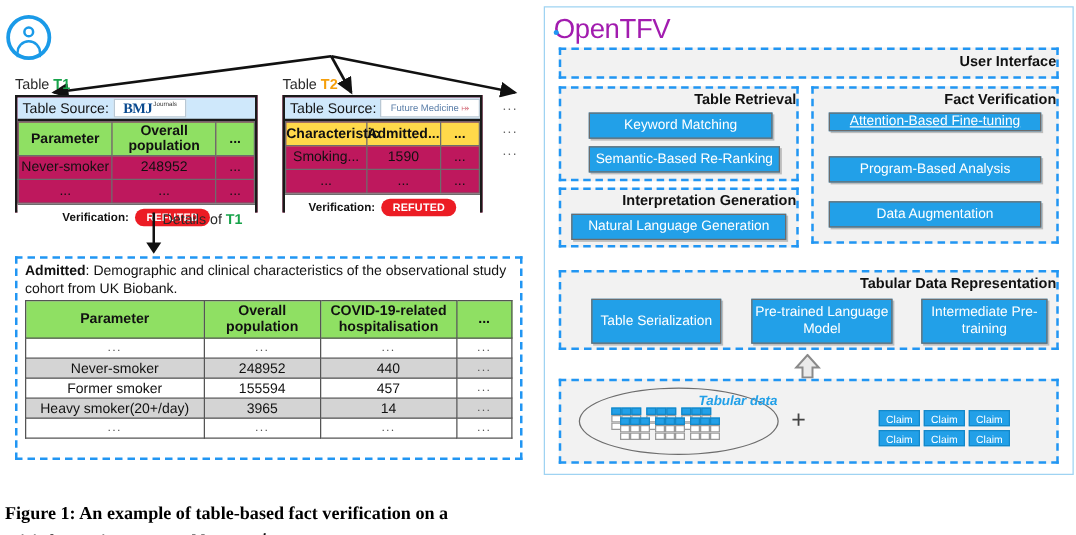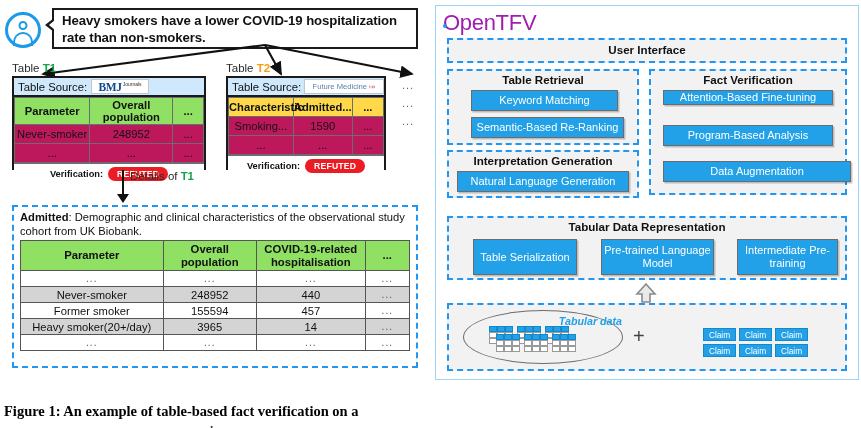--- a/index.html
+++ b/index.html
@@ -88,21 +88,21 @@
 
   
   #fig2{left:431px;top:0;width:430px;height:428px;}
   .panel{position:absolute;left:4px;top:5px;width:424px;height:375px;
          border:1.5px solid #9fd3f2;background:#fff;box-sizing:border-box;}
   .brand{position:absolute;left:12px;top:10px;font-size:22px;color:#a21caf;
          font-weight:normal;letter-spacing:-0.3px;}
   .brand .dot{position:absolute;left:0px;top:14px;width:4px;height:4px;border-radius:50%;background:#2196f3;}
 
   .dash{position:absolute;border:2.1px dashed #2196f3;background:#f2f2f2;box-sizing:border-box;}
-  .grp-title{text-align:center;font-size:11.6px;font-weight:bold;color:#111;padding-top:2px;}
+  .grp-title{text-align:right;font-size:11.6px;font-weight:bold;color:#111;padding-top:2px;}
   .blue{position:absolute;background:#22a0e8;border:1.1px solid #6c6c6c;box-sizing:border-box;
         color:#fff;font-size:11px;display:flex;align-items:center;justify-content:center;
         text-align:center;line-height:13px;box-shadow:1.5px 1.5px 0 rgba(0,0,0,0.22);}
 
   .upArrow{position:absolute;left:204px;top:283px;width:22px;height:20px;}
 
   .ellipse{position:absolute;border:1.6px solid #6d6d6d;border-radius:50%;box-sizing:border-box;}
   .ell-title{position:absolute;width:100%;text-align:right;font-size:10.7px;font-weight:bold;
              font-style:italic;color:#22a0e8;top:4px;}
   .minigrid{position:absolute;}
@@ -116,25 +116,20 @@
 </head>
 <body>
 
 <div class="fig" id="fig1">
 
   <div class="avatar">
     <div class="head"></div>
     <div class="body"></div>
   </div>
 
-  <div class="bubble">
-    <div class="tail"></div>
-    <div class="tail-i"></div>
-    <span>Heavy smokers have a lower COVID-19 hospitalization rate than non-smokers.</span>
-  </div>
 
   <svg class="arrows" viewBox="0 0 430 34">
     <defs>
       <marker id="ah" markerWidth="7" markerHeight="7" refX="5.6" refY="3" orient="auto">
         <path d="M0,0 L6.5,3 L0,6 z" fill="#111"></path>
       </marker>
     </defs>
     <line x1="265" y1="1" x2="43" y2="30" stroke="#111" stroke-width="2.1" marker-end="url(#ah)"></line>
     <line x1="265" y1="1" x2="281" y2="30" stroke="#111" stroke-width="2.1" marker-end="url(#ah)"></line>
     <line x1="265" y1="1" x2="412" y2="30" stroke="#111" stroke-width="2.1" marker-end="url(#ah)"></line>
@@ -289,23 +284,23 @@
 
   <div class="dash" style="left:16px;top:69px;width:192px;height:76px;">
     <div class="grp-title">Table Retrieval</div>
   </div>
   <div class="blue" style="left:40px;top:90px;width:147px;height:21px;">Keyword Matching</div>
   <div class="blue" style="left:40px;top:117px;width:153px;height:21px;">Semantic-Based Re-Ranking</div>
 
   <div class="dash" style="left:218px;top:69px;width:198px;height:126px;">
     <div class="grp-title">Fact Verification</div>
   </div>
-  <div class="blue" style="left:232px;top:90px;width:170px;height:15px;">Attention-Based Fine-tuning</div>
+  <div class="blue" style="left:232px;top:90px;width:170px;height:15px;text-decoration:underline;">Attention-Based Fine-tuning</div>
   <div class="blue" style="left:232px;top:125px;width:170px;height:21px;">Program-Based Analysis</div>
-  <div class="blue" style="left:232px;top:161px;width:188px;height:21px;">Data Augmentation</div>
+  <div class="blue" style="left:232px;top:161px;width:170px;height:21px;">Data Augmentation</div>
 
   <div class="dash" style="left:16px;top:150px;width:192px;height:48px;">
     <div class="grp-title">Interpretation Generation</div>
   </div>
   <div class="blue" style="left:26px;top:171px;width:172px;height:21px;">Natural Language Generation</div>
 
   <div class="dash" style="left:16px;top:216px;width:400px;height:64px;">
     <div class="grp-title">Tabular Data Representation</div>
   </div>
   <div class="blue" style="left:42px;top:239px;width:104px;height:36px;">Table Serialization</div>

